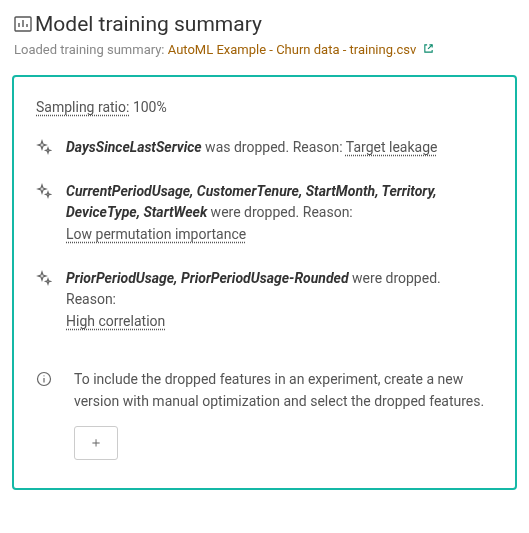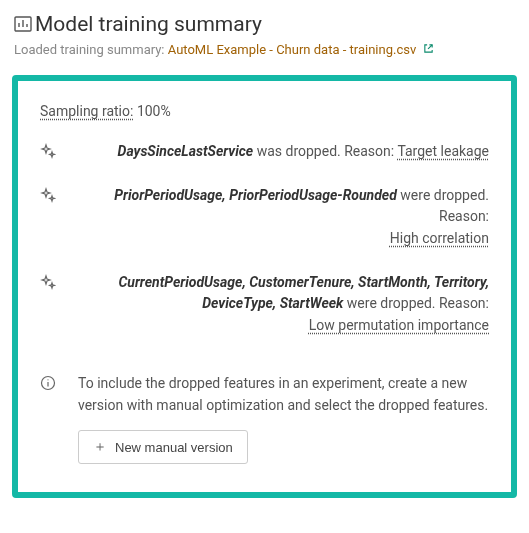--- a/index.html
+++ b/index.html
@@ -38,39 +38,38 @@
     }
     .dataset-link {
       color: #a16207;
       text-decoration: none;
     }
     .ext-icon {
       margin-left: 4px;
       color: #0a8a6c;
     }
     .panel {
-      border: 6px solid #14b8a6;
+      border: 2px solid #14b8a6;
       border-radius: 4px;
       padding: 22px 22px 28px 22px;
     }
     .sampling {
       font-size: 14px;
       color: #555;
       margin-bottom: 22px;
     }
     .sampling-label {
       text-decoration: underline dotted;
       text-underline-offset: 3px;
     }
     .item {
       display: flex;
       gap: 14px;
       margin-bottom: 22px;
       line-height: 1.55;
-      text-align: right;
     }
     .item-icon {
       flex-shrink: 0;
       width: 16px;
       height: 16px;
       margin-top: 2px;
       color: #666;
     }
     .item-body {
       flex: 1;
@@ -158,47 +157,46 @@
   </div>
 
   <div class="item">
     <span class="item-icon">
       <svg width="16" height="16" viewBox="0 0 16 16" fill="none" stroke="currentColor" stroke-width="1.2">
         <path d="M6 2l1 3 3 1-3 1-1 3-1-3-3-1 3-1z"></path>
         <path d="M12 9l.6 1.8 1.8.6-1.8.6L12 14l-.6-1.8L9.6 11.4l1.8-.6z"></path>
       </svg>
     </span>
     <div class="item-body">
+      <span class="feature">CurrentPeriodUsage, CustomerTenure, StartMonth, Territory, DeviceType, StartWeek</span><span> were dropped. Reason:</span>
+      <div><span class="reason-link">Low permutation importance</span></div>
+    </div>
+  </div>
+
+  <div class="item">
+    <span class="item-icon">
+      <svg width="16" height="16" viewBox="0 0 16 16" fill="none" stroke="currentColor" stroke-width="1.2">
+        <path d="M6 2l1 3 3 1-3 1-1 3-1-3-3-1 3-1z"></path>
+        <path d="M12 9l.6 1.8 1.8.6-1.8.6L12 14l-.6-1.8L9.6 11.4l1.8-.6z"></path>
+      </svg>
+    </span>
+    <div class="item-body">
       <span class="feature">PriorPeriodUsage, PriorPeriodUsage-Rounded</span><span> were dropped. Reason:</span>
       <div><span class="reason-link">High correlation</span></div>
-    </div>
-  </div>
-
-  <div class="item">
-    <span class="item-icon">
-      <svg width="16" height="16" viewBox="0 0 16 16" fill="none" stroke="currentColor" stroke-width="1.2">
-        <path d="M6 2l1 3 3 1-3 1-1 3-1-3-3-1 3-1z"></path>
-        <path d="M12 9l.6 1.8 1.8.6-1.8.6L12 14l-.6-1.8L9.6 11.4l1.8-.6z"></path>
-      </svg>
-    </span>
-    <div class="item-body">
-      <span class="feature">CurrentPeriodUsage, CustomerTenure, StartMonth, Territory, DeviceType, StartWeek</span><span> were dropped. Reason:</span>
-      <div><span class="reason-link">Low permutation importance</span></div>
     </div>
   </div>
 
   <div class="info-item">
     <span class="item-icon">
       <svg width="16" height="16" viewBox="0 0 16 16" fill="none" stroke="currentColor" stroke-width="1.2">
         <circle cx="8" cy="8" r="6.5"></circle>
         <line x1="8" y1="7" x2="8" y2="11.5"></line>
         <circle cx="8" cy="4.8" r="0.6" fill="currentColor" stroke="none"></circle>
       </svg>
     </span>
     <div class="info-body">
       <div>To include the dropped features in an experiment, create a new version with manual optimization and select the dropped features.</div>
       <button class="btn">
         <span class="plus">＋</span>
-        <span>New manual version</span>
       </button>
     </div>
   </div>
 </div>
 
 </body></html>

